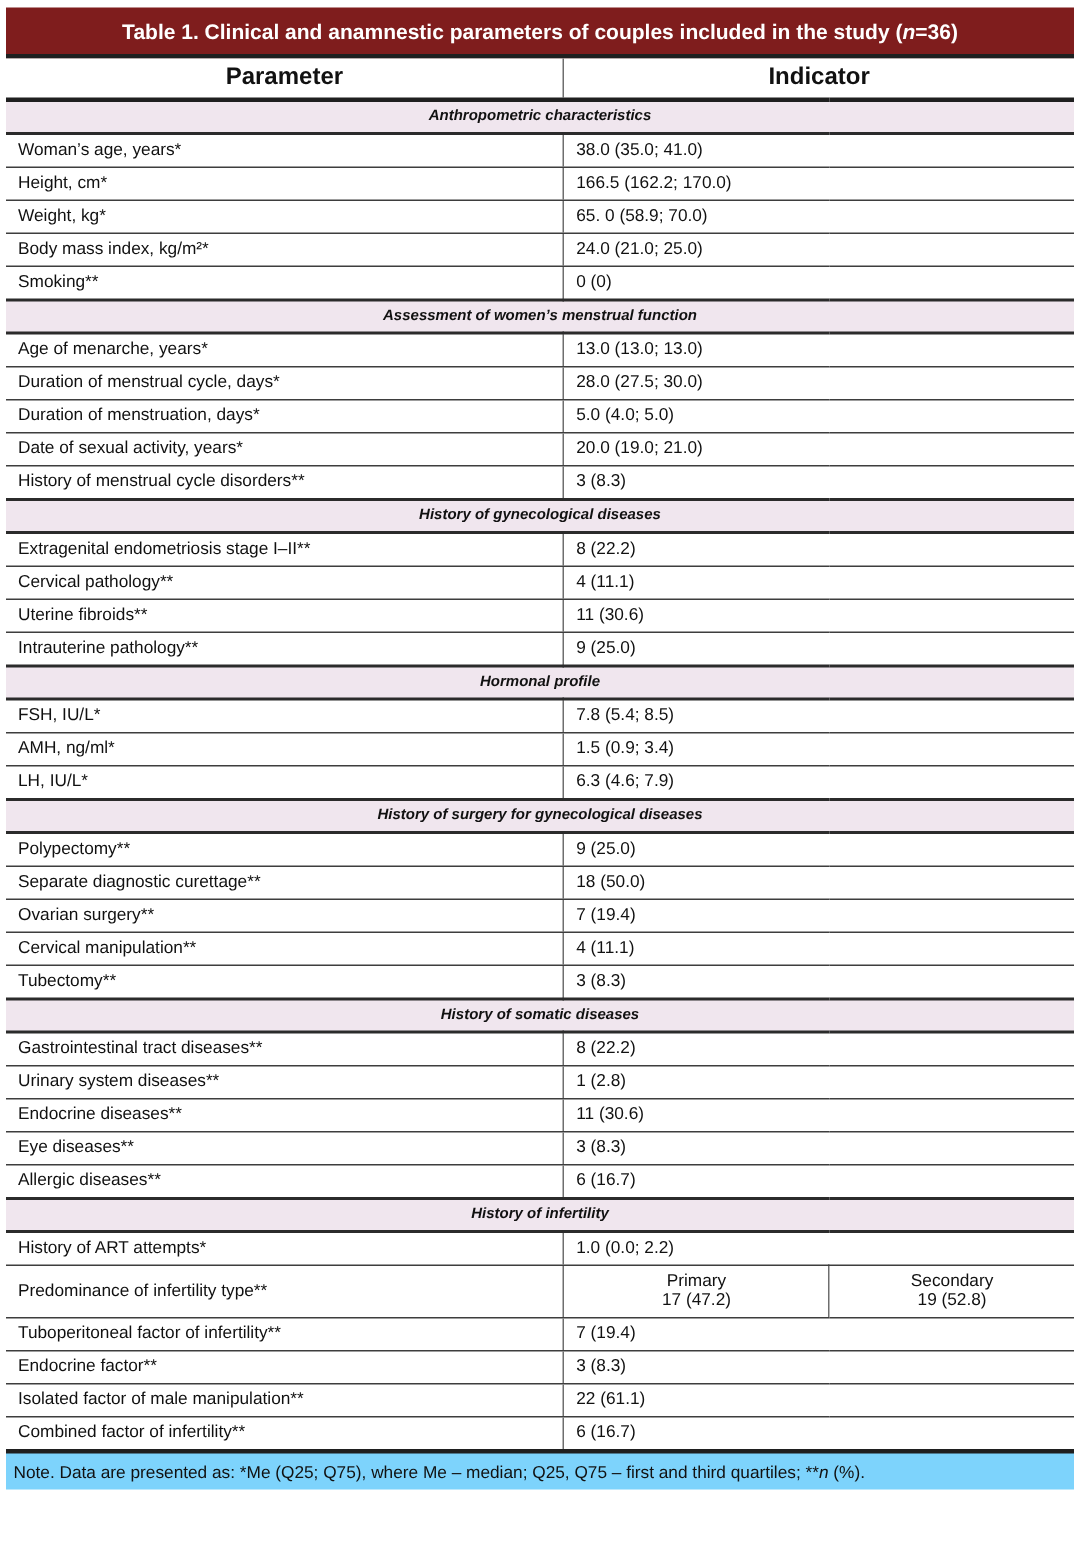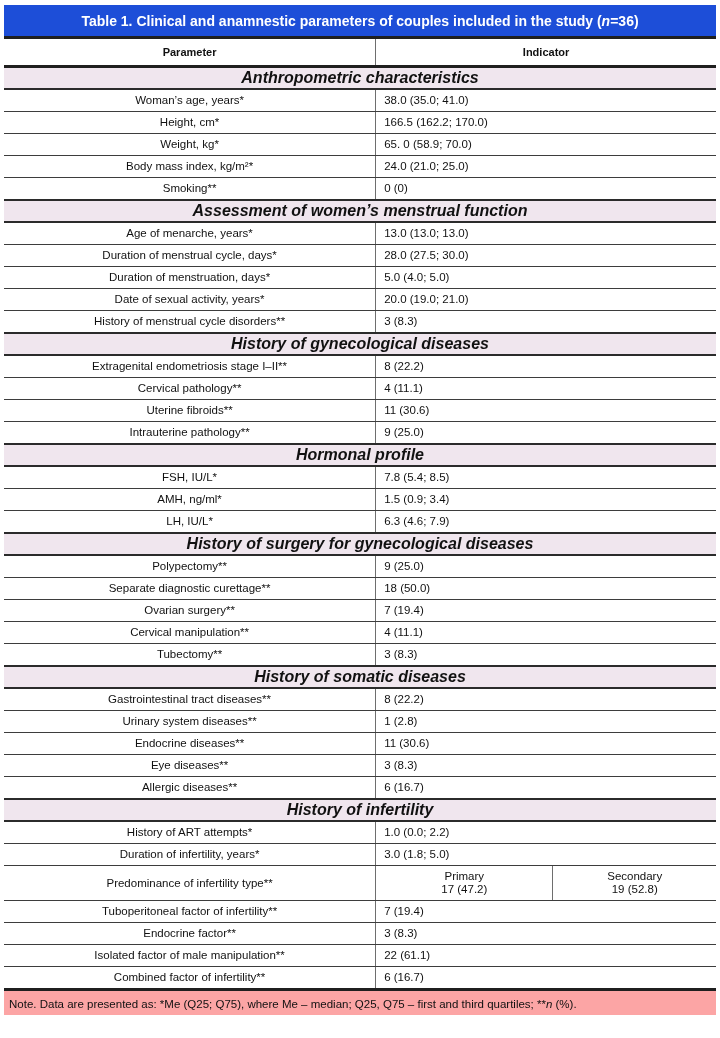--- a/index.html
+++ b/index.html
@@ -5,21 +5,21 @@
   html, body { margin: 0; padding: 0; background: #ffffff; }
   body {
     width: 720px;
     font-family: "Liberation Sans", "DejaVu Sans", sans-serif;
     color: #111;
     -webkit-font-smoothing: antialiased;
   }
   .page { padding: 5px 4px 6px 4px; }
 
   .title-bar {
-    background: #1d4ed8;
+    background: #7f1d1d;
     color: #ffffff;
     font-weight: bold;
     font-size: 14px;
     line-height: 16px;
     text-align: center;
     padding: 8px 12px 7px 12px;
     border-bottom: 3px solid #1f1f1f;
   }
   .title-bar .it { font-style: italic; }
 
@@ -27,62 +27,62 @@
     width: 100%;
     border-collapse: collapse;
     table-layout: fixed;
   }
   col.c-param { width: 52.2%; }
   col.c-ind1  { width: 24.9%; }
   col.c-ind2  { width: 22.9%; }
 
   tr.head-row td {
     font-weight: bold;
-    font-size: 11px;
+    font-size: 16px;
     line-height: 14px;
     text-align: center;
     padding: 6px 6px;
     border-bottom: 3px solid #1f1f1f;
     background: #ffffff;
   }
   tr.head-row td.ind-head { border-left: 1px solid #6e6e6e; }
 
   tr.section-row td {
     background: #f0e6ee;
     font-weight: bold;
     font-style: italic;
-    font-size: 16px;
+    font-size: 10px;
     line-height: 14px;
     text-align: center;
     padding: 3px 6px;
     border-top: 2px solid #2b2b2b;
     border-bottom: 2px solid #2b2b2b;
   }
 
   tr.data-row td {
     font-size: 11.5px;
     line-height: 13px;
     padding: 4px 8px;
     border-bottom: 1px solid #3d3d3d;
     background: #ffffff;
     overflow: hidden;
   }
-  tr.data-row td.param-cell { text-align: center; }
+  tr.data-row td.param-cell { text-align: left; }
   tr.data-row td.value-cell { text-align: left; border-left: 1px solid #6e6e6e; }
   tr.data-row td.split-cell { text-align: center; border-left: 1px solid #6e6e6e; }
   tr.data-row.last td { border-bottom: none; }
   .split-cell .line { display: block; }
 
   .note {
     border-top: 3px solid #1f1f1f;
     font-size: 11.5px;
     line-height: 13px;
     padding: 7px 5px 4px 5px;
     text-align: left;
-    background: #fca5a5;
+    background: #7dd3fc;
   }
   .note .it { font-style: italic; }
 </style>
 </head>
 <body>
 
 <div class="page">
 
   <div class="title-bar">
     <span>Table 1. Clinical and anamnestic parameters of couples included in the study (</span><span class="it">n</span><span>=36)</span>
@@ -232,24 +232,20 @@
       <td class="param-cell">Allergic diseases**</td>
       <td class="value-cell" colspan="2">6 (16.7)</td>
     </tr>
 
     <tr class="section-row">
       <td colspan="3">History of infertility</td>
     </tr>
     <tr class="data-row">
       <td class="param-cell">History of ART attempts*</td>
       <td class="value-cell" colspan="2">1.0 (0.0; 2.2)</td>
-    </tr>
-    <tr class="data-row">
-      <td class="param-cell">Duration of infertility, years*</td>
-      <td class="value-cell" colspan="2">3.0 (1.8; 5.0)</td>
     </tr>
     <tr class="data-row">
       <td class="param-cell">Predominance of infertility type**</td>
       <td class="split-cell">
         <span class="line">Primary</span>
         <span class="line">17 (47.2)</span>
       </td>
       <td class="split-cell">
         <span class="line">Secondary</span>
         <span class="line">19 (52.8)</span>

